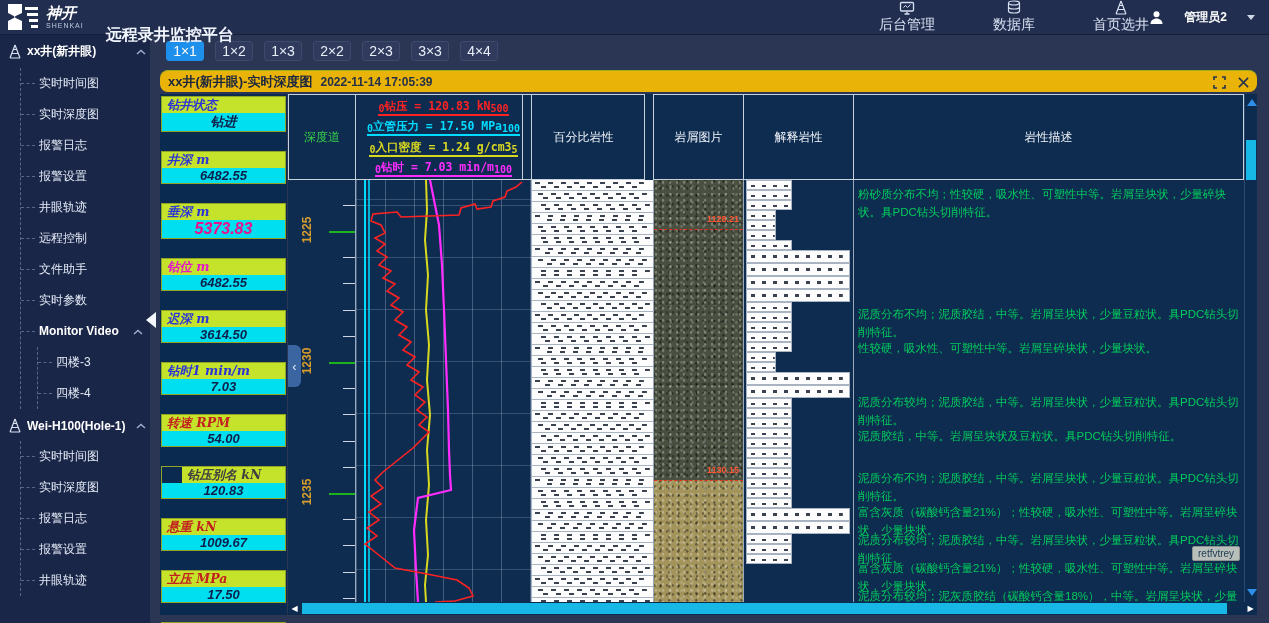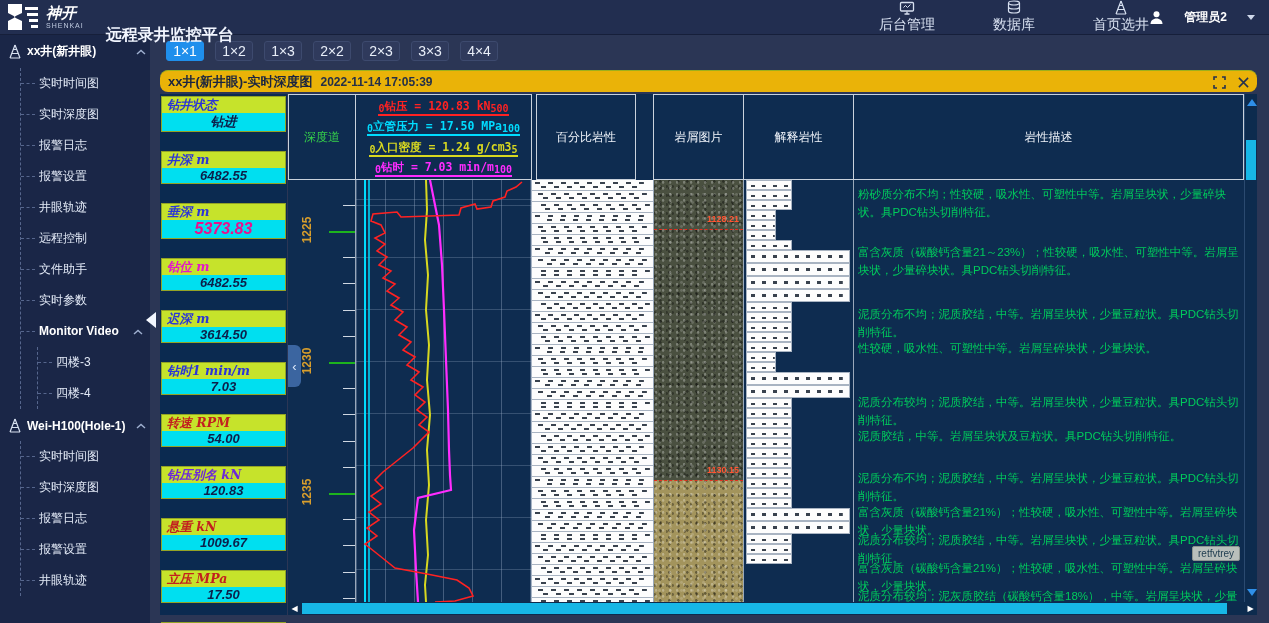--- a/index.html
+++ b/index.html
@@ -315,21 +315,21 @@
             <span>7.03</span>
           </div>
         </div>
         <div class="param-card">
           <div class="param-label" style="color: rgb(194, 31, 31);">转速  RPM</div>
           <div class="param-value">
             <span>54.00</span>
           </div>
         </div>
         <div class="param-card">
-          <div class="param-label" style="color: #6d28d9;">钻压别名  kN</div>
+          <div class="param-label" style="color: #404040; margin-left: 20px;">钻压别名  kN</div>
           <div class="param-value">
             <span>120.83</span>
           </div>
         </div>
         <div class="param-card">
           <div class="param-label" style="color: rgb(194, 31, 31);">悬重  kN</div>
           <div class="param-value">
             <span>1009.67</span>
           </div>
         </div>
@@ -375,21 +375,21 @@
             <span>0</span>
             <span class="lt">入口密度 = 1.24 g/cm3</span>
             <span>5</span>
           </div>
           <div class="leg-row" style="color: rgb(255, 44, 255); border-bottom: 2px solid rgb(255, 44, 255);">
             <span>0</span>
             <span class="lt">钻时 = 7.03 min/m</span>
             <span>100</span>
           </div>
         </div>
-      <div class="hd hd-col" style="left:248px;width:100px;">百分比岩性</div>
+      <div class="hd hd-col" style="left:234px;width:123px;">百分比岩性</div>
       <div class="hd hd-col" style="left:365px;width:91px;">岩屑图片</div>
       <div class="hd hd-col" style="left:455px;width:111px;">解释岩性</div>
       <div class="hd hd-col" style="left:565px;width:391px;">岩性描述</div>
 
       <div class="body-col depth-track">
           <div class="tickmin" style="top: 24.8px;"></div>
           <div class="tickmaj" style="top: 51px;"></div>
           <div class="ticklab" style="top: 43px;">1225</div>
           <div class="tickmin" style="top: 77.2px;"></div>
           <div class="tickmin" style="top: 103.4px;"></div>
@@ -505,21 +505,20 @@
           <div class="chip" style="width: 104px; height: 13px; background-size: 90% 3px;"></div>
           <div class="chip" style="width: 104px; height: 13px; background-size: 90% 3px;"></div>
           <div class="chip" style="width: 46px; height: 10px;"></div>
           <div class="chip" style="width: 46px; height: 10px;"></div>
           <div class="chip" style="width: 46px; height: 10px;"></div>
         </div>
 
       <div class="body-col desc-col">
 
       <div class="desc-p" style="top: 6px;">粉砂质分布不均；性较硬，吸水性、可塑性中等。岩屑呈块状，少量碎块状。具PDC钻头切削特征。</div>
-          <div class="desc-p" style="top: 64px;">富含灰质（碳酸钙含量21～23%）；性较硬，吸水性、可塑性中等。岩屑呈块状，少量碎块状。具PDC钻头切削特征。</div>
           <div class="desc-p" style="top: 126px;">泥质分布不均；泥质胶结，中等。岩屑呈块状，少量豆粒状。具PDC钻头切削特征。</div>
           <div class="desc-p" style="top: 160px;">性较硬，吸水性、可塑性中等。岩屑呈碎块状，少量块状。</div>
           <div class="desc-p" style="top: 214px;">泥质分布较均；泥质胶结，中等。岩屑呈块状，少量豆粒状。具PDC钻头切削特征。</div>
           <div class="desc-p" style="top: 248px;">泥质胶结，中等。岩屑呈块状及豆粒状。具PDC钻头切削特征。</div>
           <div class="desc-p" style="top: 290px;">泥质分布不均；泥质胶结，中等。岩屑呈块状，少量豆粒状。具PDC钻头切削特征。</div>
           <div class="desc-p" style="top: 324px;">富含灰质（碳酸钙含量21%）；性较硬，吸水性、可塑性中等。岩屑呈碎块状，少量块状。</div>
           <div class="desc-p" style="top: 352px;">泥质分布较均；泥质胶结，中等。岩屑呈块状，少量豆粒状。具PDC钻头切削特征。</div>
           <div class="desc-p" style="top: 380px;">富含灰质（碳酸钙含量21%）；性较硬，吸水性、可塑性中等。岩屑呈碎块状，少量块状。</div>
           <div class="desc-p" style="top: 408px;">泥质分布较均；泥灰质胶结（碳酸钙含量18%），中等。岩屑呈块状，少量豆粒状。具PDC钻头切削特征。</div>
           <div class="overlay-tip">retfvtrey</div>

